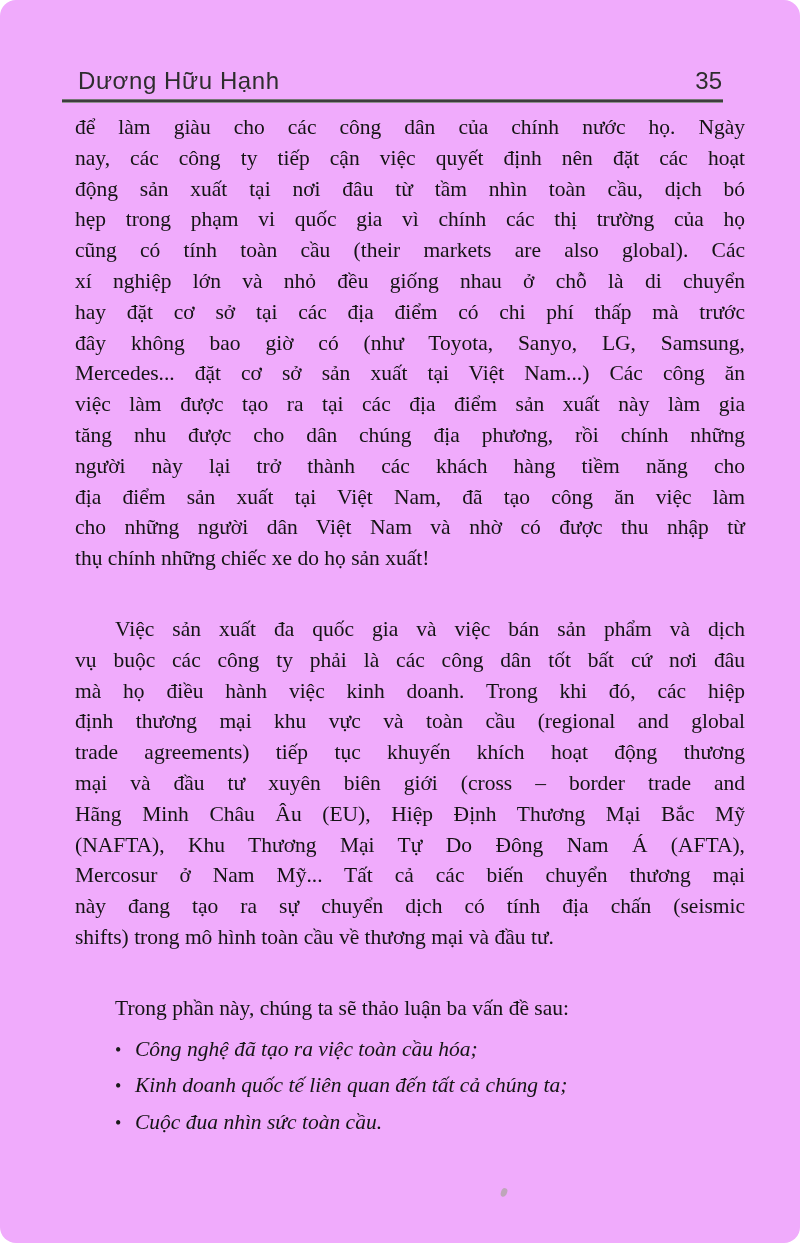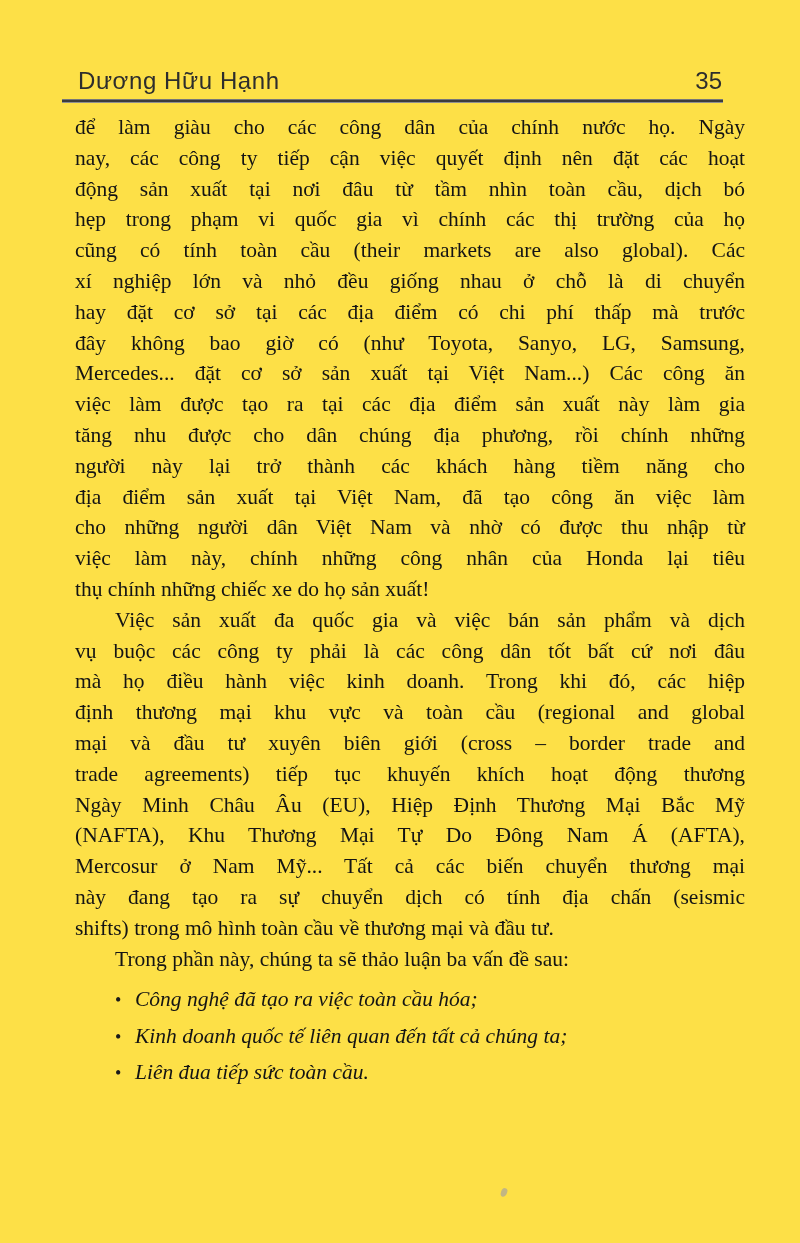--- a/index.html
+++ b/index.html
@@ -3,21 +3,21 @@
 <meta charset="utf-8">
 <style>
   html, body { margin:0; padding:0; }
   body {
     width:800px; height:1243px;
     background:#ffffff;
     position:relative;
     overflow:hidden;
     font-family:"Liberation Serif","DejaVu Serif",serif;
   }
-  .page { position:absolute; inset:0; background:#fde047; }
+  .page { position:absolute; inset:0; background:#f0abfc;border-radius:16px; }
 
   
   .header {
     position:absolute; left:78px; top:67px; width:644px;
     display:flex; justify-content:space-between; align-items:baseline;
     font-family:"Liberation Sans","DejaVu Sans",sans-serif;
     font-size:24px; color:#2d2d2d; letter-spacing:0.6px;
   }
   .header .pagenum { letter-spacing:0; }
   .header-rule {
@@ -30,21 +30,21 @@
     position:absolute; left:75px; top:112px; width:670px;
     font-size:21.5px; line-height:30.8px; color:#141414;
   }
   .line {
     text-align:justify;
     text-align-last:justify;
     -moz-text-align-last:justify;
     white-space:normal;
   }
   .line.para-end { text-align-last:left; -moz-text-align-last:left; }
-  .line.indent { text-indent:40px; }
+  .line.indent { text-indent:40px;margin-top:40px; }
 
   
   .bullets { margin-top:8px; padding-left:40px; font-style:italic; }
   .bullet-item { display:flex; align-items:baseline; line-height:35.5px; }
   .bullet-mark {
     font-style:normal; flex:0 0 auto; width:20px;
     font-size:18px; color:#1a1a1a;
   }
   .bullet-text { flex:1 1 auto; }
 
@@ -76,32 +76,31 @@
       <div class="line">cũng có tính toàn cầu (their markets are also global). Các</div>
       <div class="line">xí nghiệp lớn và nhỏ đều giống nhau ở chỗ là di chuyển</div>
       <div class="line">hay đặt cơ sở tại các địa điểm có chi phí thấp mà trước</div>
       <div class="line">đây không bao giờ có (như Toyota, Sanyo, LG, Samsung,</div>
       <div class="line">Mercedes... đặt cơ sở sản xuất tại Việt Nam...) Các công ăn</div>
       <div class="line">việc làm được tạo ra tại các địa điểm sản xuất này làm gia</div>
       <div class="line">tăng nhu được cho dân chúng địa phương, rồi chính những</div>
       <div class="line">người này lại trở thành các khách hàng tiềm năng cho</div>
       <div class="line">địa điểm sản xuất tại Việt Nam, đã tạo công ăn việc làm</div>
       <div class="line">cho những người dân Việt Nam và nhờ có được thu nhập từ</div>
-      <div class="line">việc làm này, chính những công nhân của Honda lại tiêu</div>
       <div class="line para-end">thụ chính những chiếc xe do họ sản xuất!</div>
     </div>
 
     <div>
       <div class="line indent">Việc sản xuất đa quốc gia và việc bán sản phẩm và dịch</div>
       <div class="line">vụ buộc các công ty phải là các công dân tốt bất cứ nơi đâu</div>
       <div class="line">mà họ điều hành việc kinh doanh. Trong khi đó, các hiệp</div>
       <div class="line">định thương mại khu vực và toàn cầu (regional and global</div>
+      <div class="line">trade agreements) tiếp tục khuyến khích hoạt động thương</div>
       <div class="line">mại và đầu tư xuyên biên giới (cross – border trade and</div>
-      <div class="line">trade agreements) tiếp tục khuyến khích hoạt động thương</div>
-      <div class="line">Ngày Minh Châu Âu (EU), Hiệp Định Thương Mại Bắc Mỹ</div>
+      <div class="line">Hãng Minh Châu Âu (EU), Hiệp Định Thương Mại Bắc Mỹ</div>
       <div class="line">(NAFTA), Khu Thương Mại Tự Do Đông Nam Á (AFTA),</div>
       <div class="line">Mercosur ở Nam Mỹ... Tất cả các biến chuyển thương mại</div>
       <div class="line">này đang tạo ra sự chuyển dịch có tính địa chấn (seismic</div>
       <div class="line para-end">shifts) trong mô hình toàn cầu về thương mại và đầu tư.</div>
     </div>
 
     <div>
       <div class="line indent para-end">Trong phần này, chúng ta sẽ thảo luận ba vấn đề sau:</div>
     </div>
 
@@ -109,20 +108,20 @@
       <div class="bullet-item">
         <span class="bullet-mark">•</span>
         <span class="bullet-text">Công nghệ đã tạo ra việc toàn cầu hóa;</span>
       </div>
       <div class="bullet-item">
         <span class="bullet-mark">•</span>
         <span class="bullet-text">Kinh doanh quốc tế liên quan đến tất cả chúng ta;</span>
       </div>
       <div class="bullet-item">
         <span class="bullet-mark">•</span>
-        <span class="bullet-text">Liên đua tiếp sức toàn cầu.</span>
+        <span class="bullet-text">Cuộc đua nhìn sức toàn cầu.</span>
       </div>
     </div>
 
   </div>
 
   <div class="speck"></div>
 </div>
 
 </body></html>

